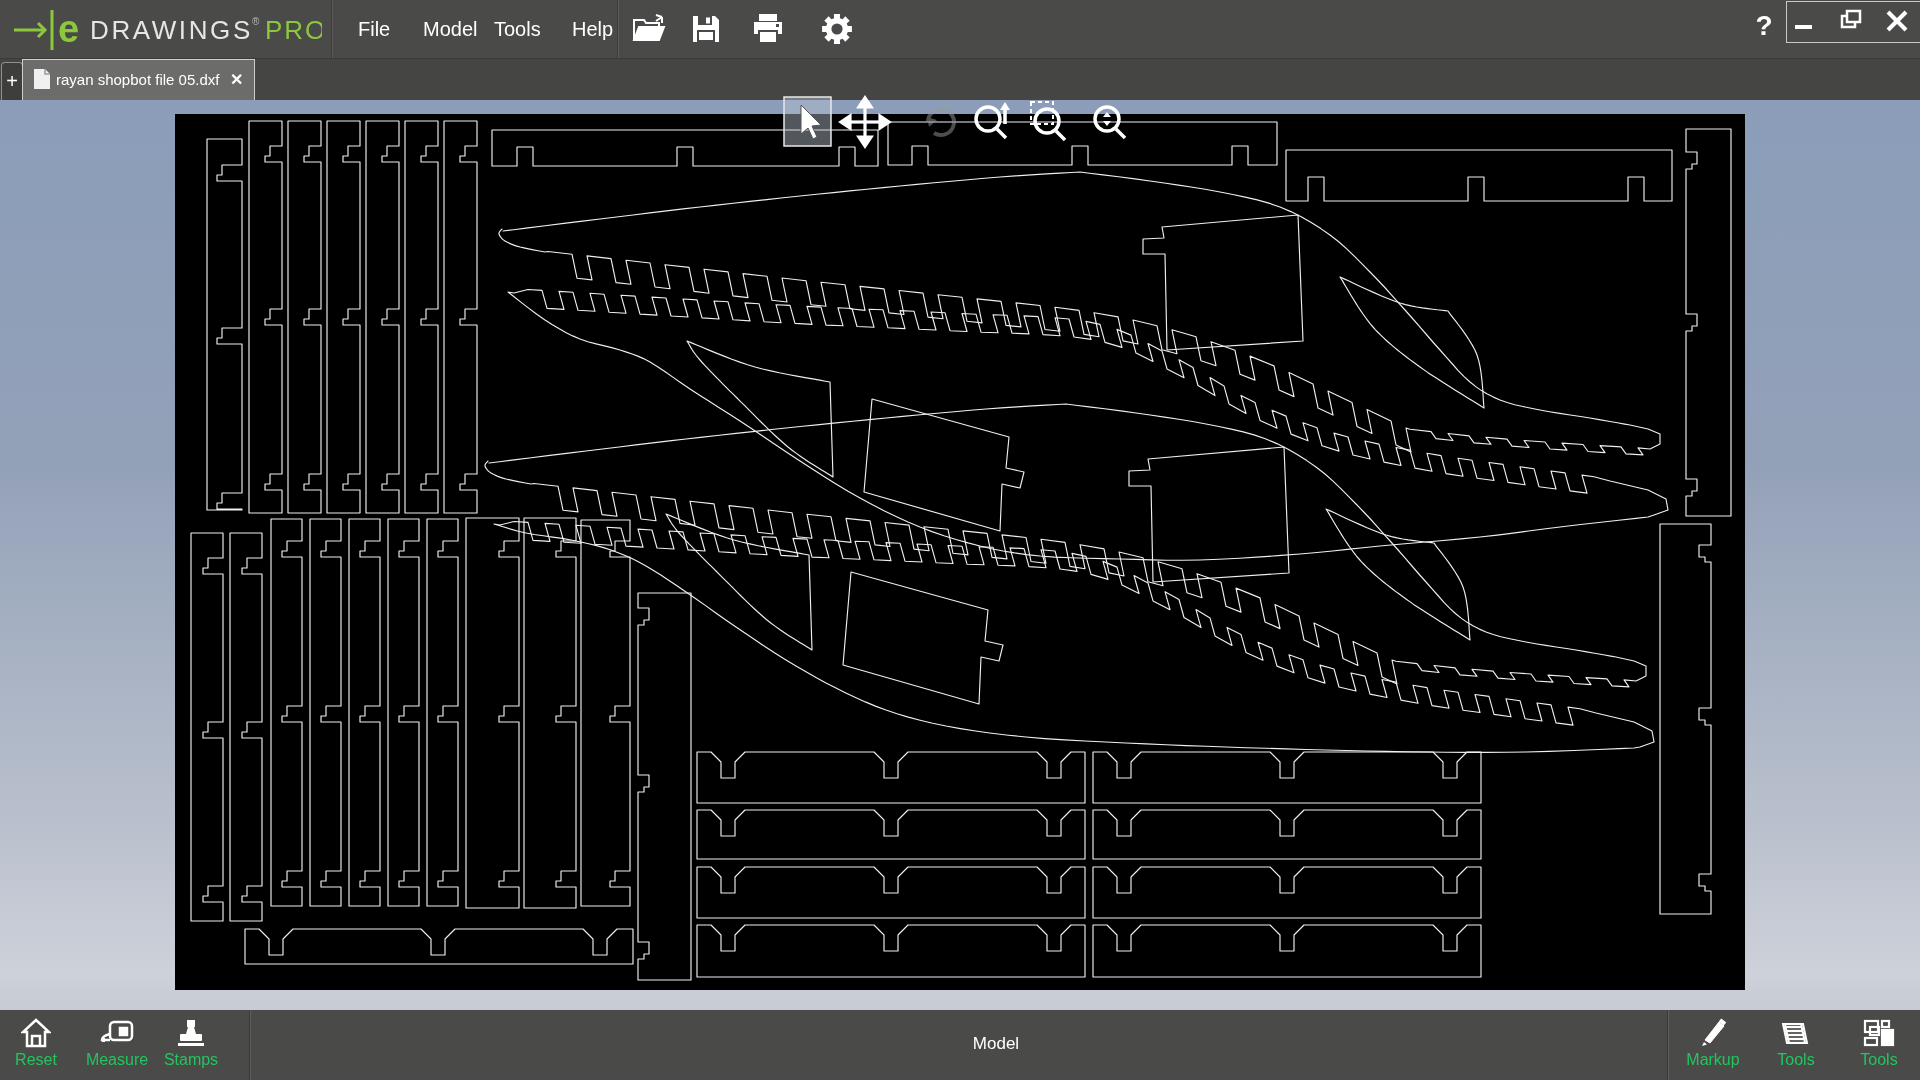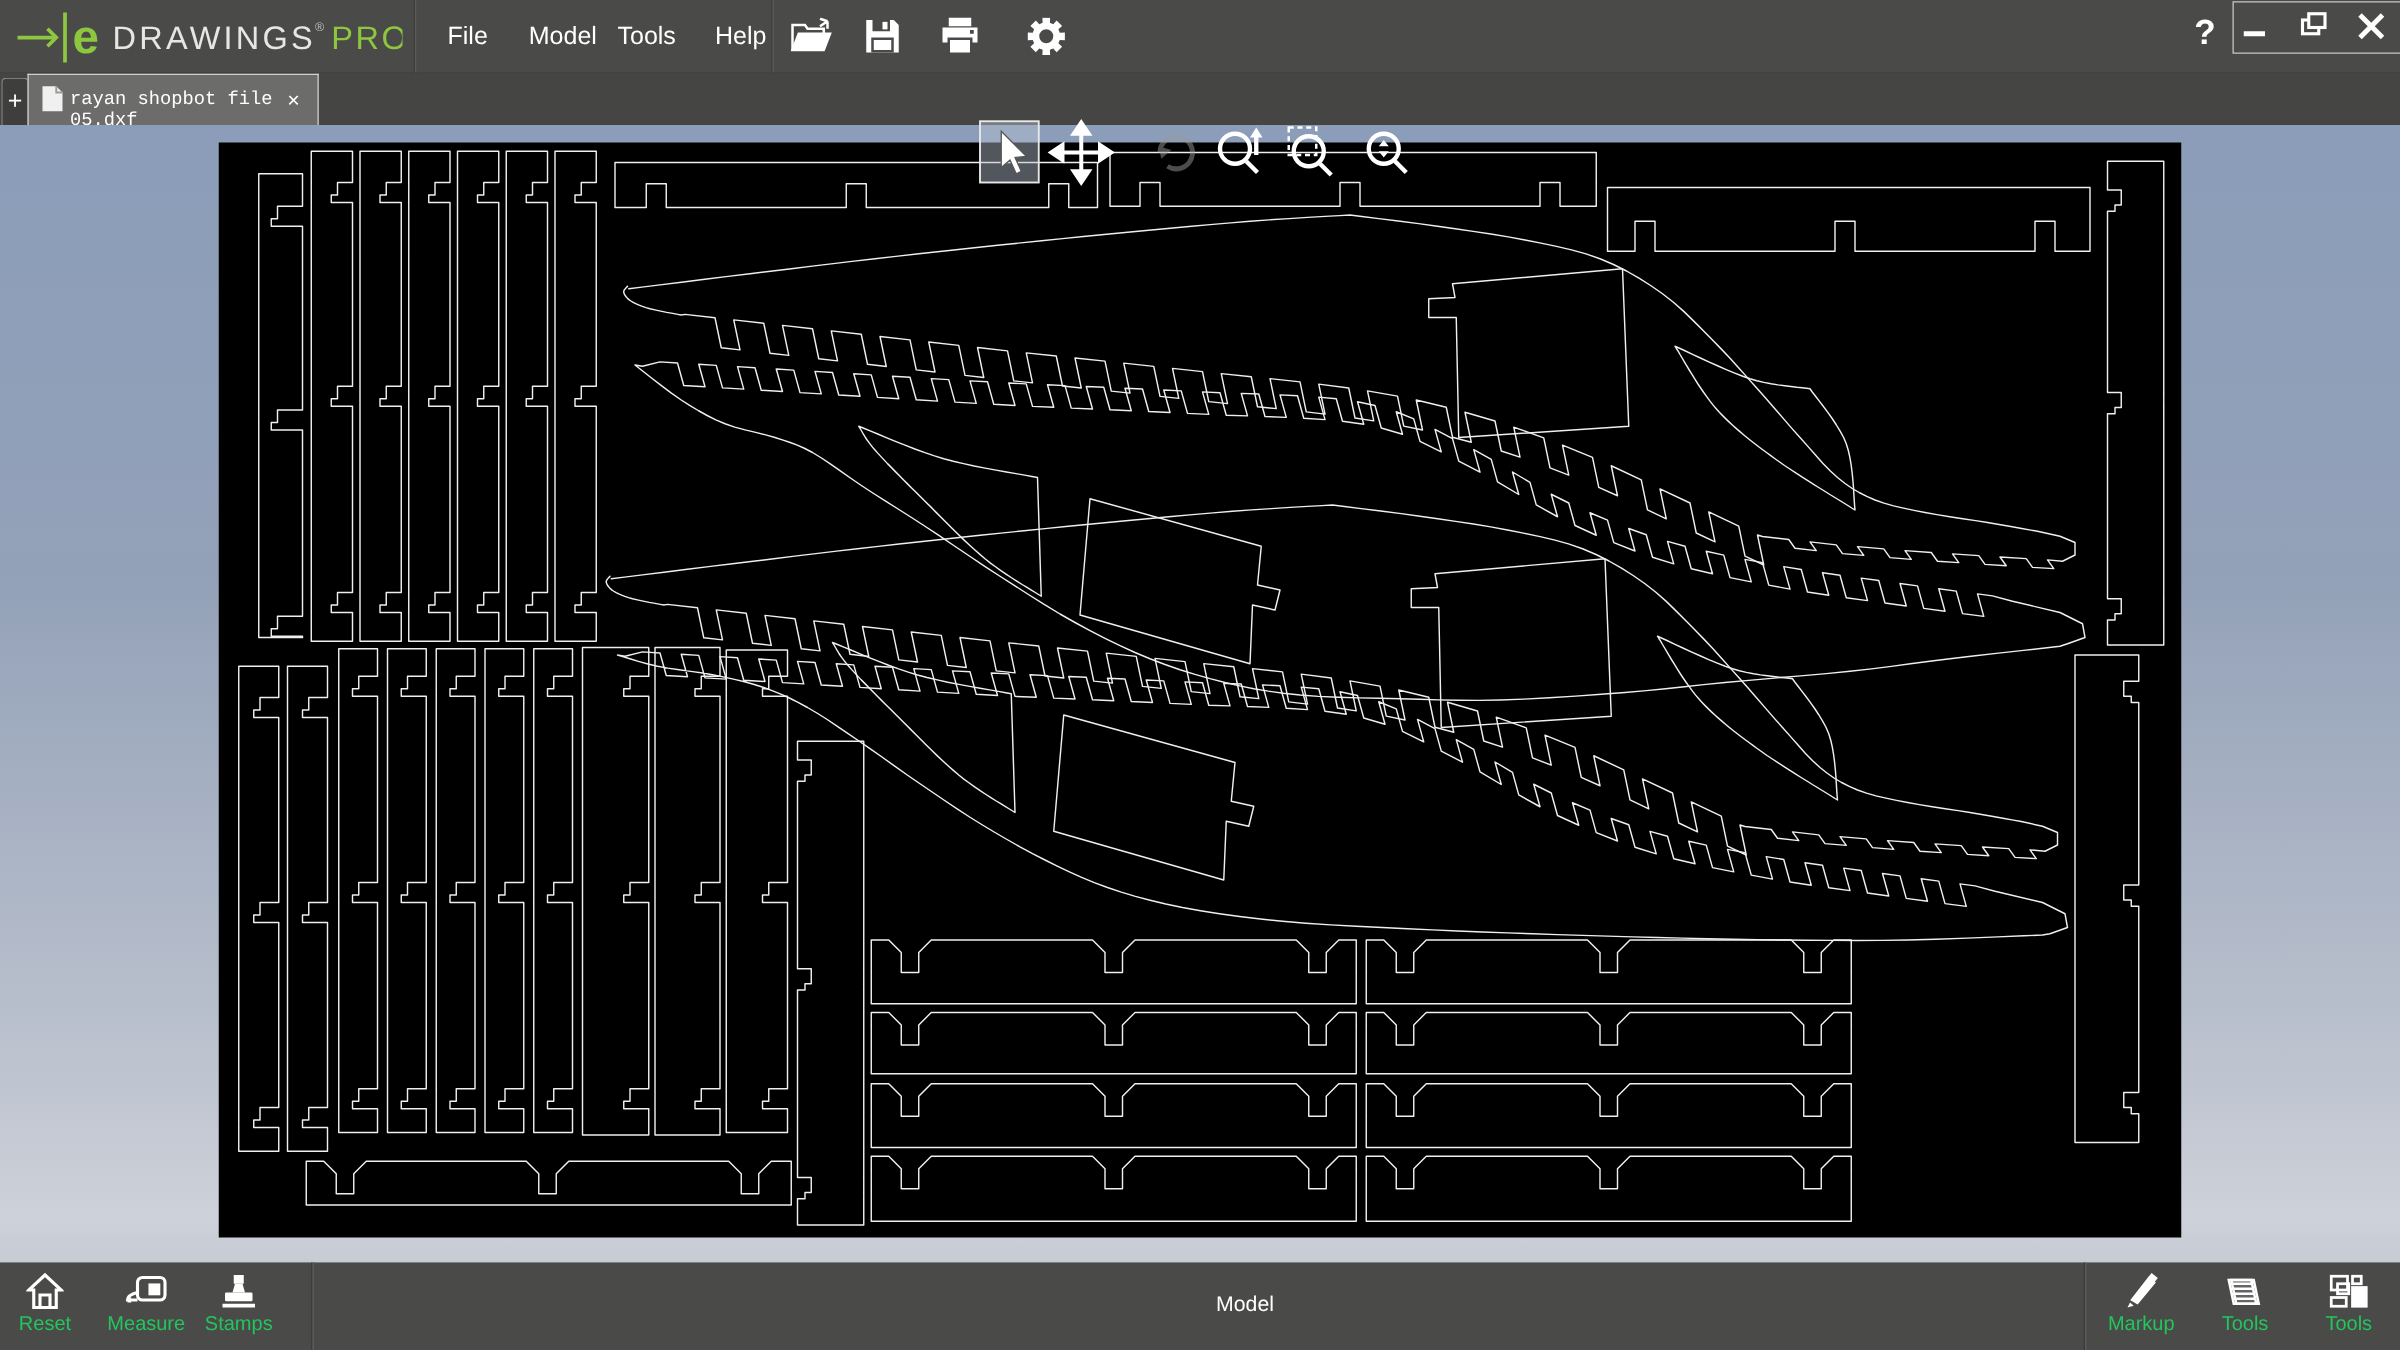--- a/index.html
+++ b/index.html
@@ -9,21 +9,21 @@
 #logo{position:absolute;left:0;top:0;width:331px;height:58px;}
 #logo svg{position:absolute;left:12px;top:8px;}
 .vsep{position:absolute;top:0;width:1px;height:58px;background:#5c5c5a;box-shadow:-1px 0 0 #3c3c3a;}
 .menuitem{position:absolute;top:0;height:58px;line-height:58px;color:#fff;font-size:20px;margin-left:12px;}
 #icons svg{position:absolute;top:14px;}
 #helpq{position:absolute;left:1744px;top:10px;color:#fff;font-size:28px;font-weight:bold;width:40px;text-align:center;}
 #winctl{position:absolute;left:1786px;top:1px;width:133px;height:40px;border:1px solid #c8c8c8;}
 
 #tabbar{position:absolute;left:0;top:59px;width:1920px;height:41px;background:#454543;}
 #plustab{position:absolute;left:1px;top:3px;width:20px;height:38px;background:#3e3e3c;border:1px solid #909090;border-bottom:none;border-radius:4px 4px 0 0;color:#fff;font-size:20px;text-align:center;line-height:36px;}
-#tab{position:absolute;left:22px;top:0px;width:231px;height:41px;background:#6c6c6a;border:1px solid #cfcfcf;border-bottom:none;font-family:Liberation Mono, monospace;}
+#tab{position:absolute;left:22px;top:0px;width:231px;height:41px;background:#6c6c6a;border:1px solid #cfcfcf;border-bottom:none;}
 #tab .title{position:absolute;left:33px;top:11px;color:#fff;font-size:15px;}
 #tab .close{position:absolute;left:207px;top:10px;color:#fff;font-size:16px;font-weight:bold;}
 #tab svg{position:absolute;left:10px;top:8px;}
 
 #content{position:absolute;left:0;top:100px;width:1920px;height:910px;background:linear-gradient(#8b9db9,#93a1b8 40%,#b8bfcc 78%,#cdd1d9 96%,#c6cbd4);}
 #canvas{position:absolute;left:175px;top:14px;width:1570px;height:876px;background:#000;}
 #viewtools{position:absolute;left:608px;top:-24px;}
 
 #bottombar{position:absolute;left:0;top:1010px;width:1920px;height:70px;background:#4a4a48;}
 .btool{position:absolute;top:8px;text-align:center;color:#22c55e;font-size:16px;}

